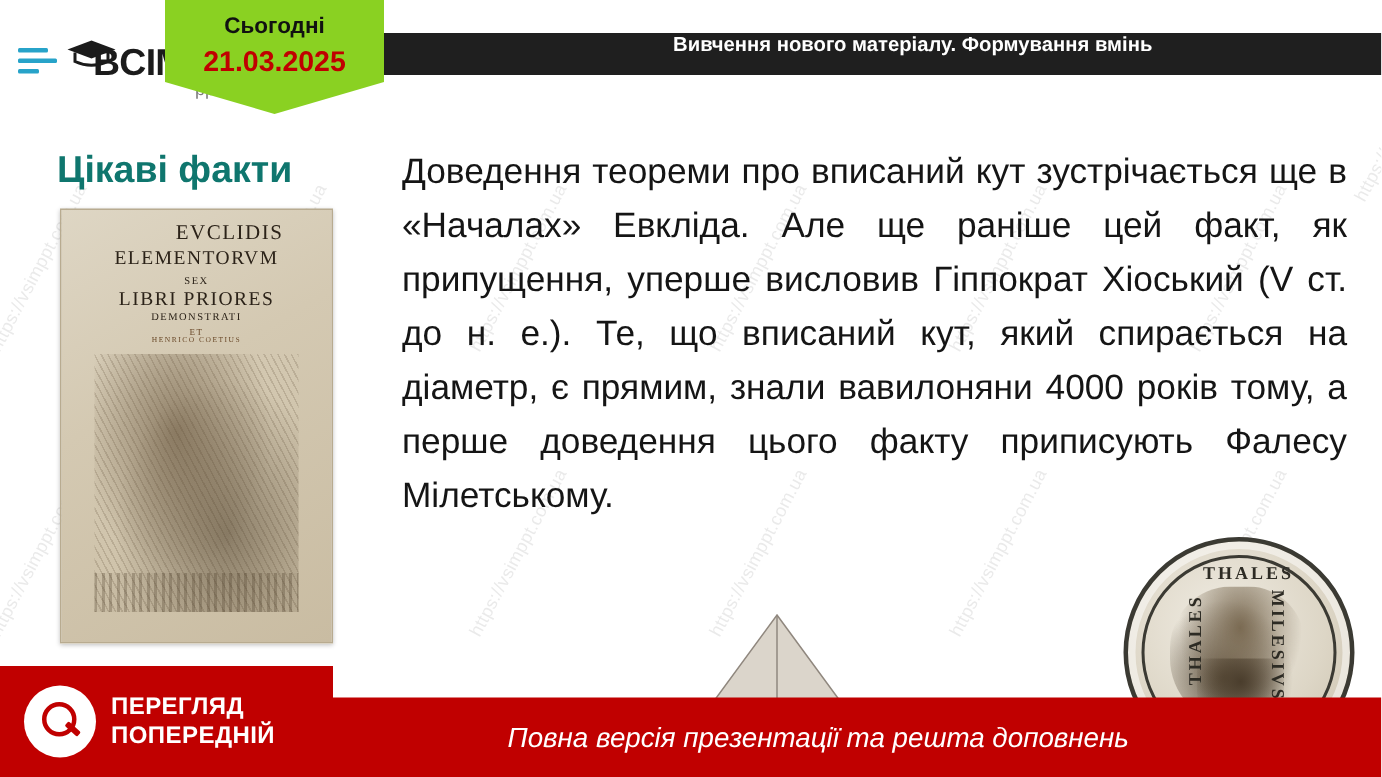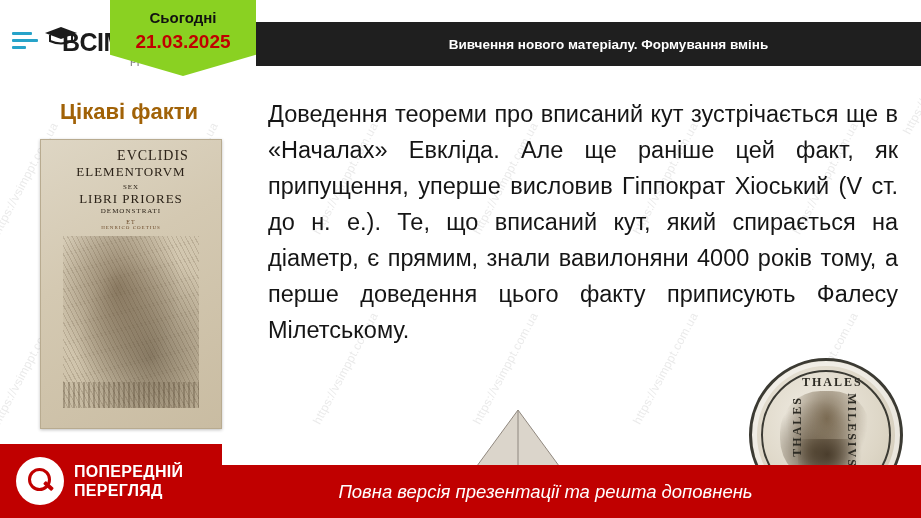--- a/index.html
+++ b/index.html
@@ -113,25 +113,25 @@
     font-weight: bold;
     line-height: 24px;
     color: #c00000;
   }
   
   .header-bar {
     position: absolute;
     left: 256px;
     top: 22px;
     right: 0;
-    height: 44px;
+    height: 28px;
     background: #1f1f1f;
     z-index: 4;
     display: flex;
-    align-items: center;
+    align-items: flex-start;
   }
   .header-title {
     color: #ffffff;
     font-size: 13.5px;
     font-weight: bold;
     width: 100%;
     text-align: center;
     padding-left: 40px;
     box-sizing: border-box;
   }
@@ -141,24 +141,23 @@
     left: 0;
     top: 88px;
     width: 256px;
     bottom: 0;
     z-index: 3;
   }
   .facts-title {
     position: absolute;
     left: 38px;
     top: 11px;
-    font-size: 22px;
-    font-weight: bold;
-    color: #a16207;
-    margin-left: 22px;
+    font-size: 25px;
+    font-weight: bold;
+    color: #0f766e;
   }
   .book-img {
     position: absolute;
     left: 40px;
     top: 51px;
     width: 180px;
     height: 288px;
     background: linear-gradient(150deg, #ded6c4 0%, #d4c9b2 40%, #c9bca2 100%);
     border: 1px solid #b8ab90;
     box-shadow: 0 1px 3px rgba(0,0,0,0.25);
@@ -439,22 +438,22 @@
     <div class="coin-word left">THALES</div>
     <div class="coin-word right">MILESIVS</div>
   </div>
 
   <div class="preview-btn">
     <div class="preview-circle">
       <div class="mag-c"></div>
       <div class="mag-h"></div>
     </div>
     <div class="preview-label">
+      <div>ПЕРЕГЛЯД</div>
       <div>ПОПЕРЕДНІЙ</div>
-      <div>ПЕРЕГЛЯД</div>
     </div>
   </div>
 
   <div class="bottom-banner">
     <div class="btxt">
       <div>Повна версія презентації та решта доповнень</div>
     </div>
   </div>
 
 </div>

